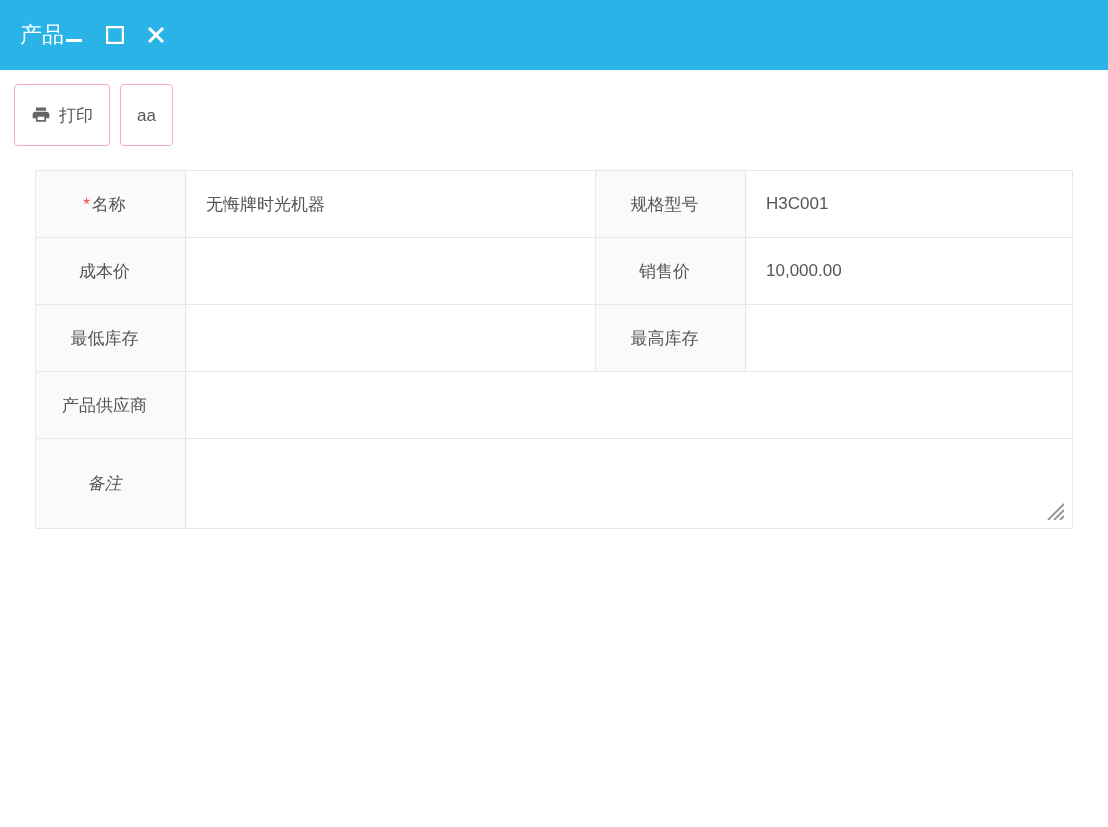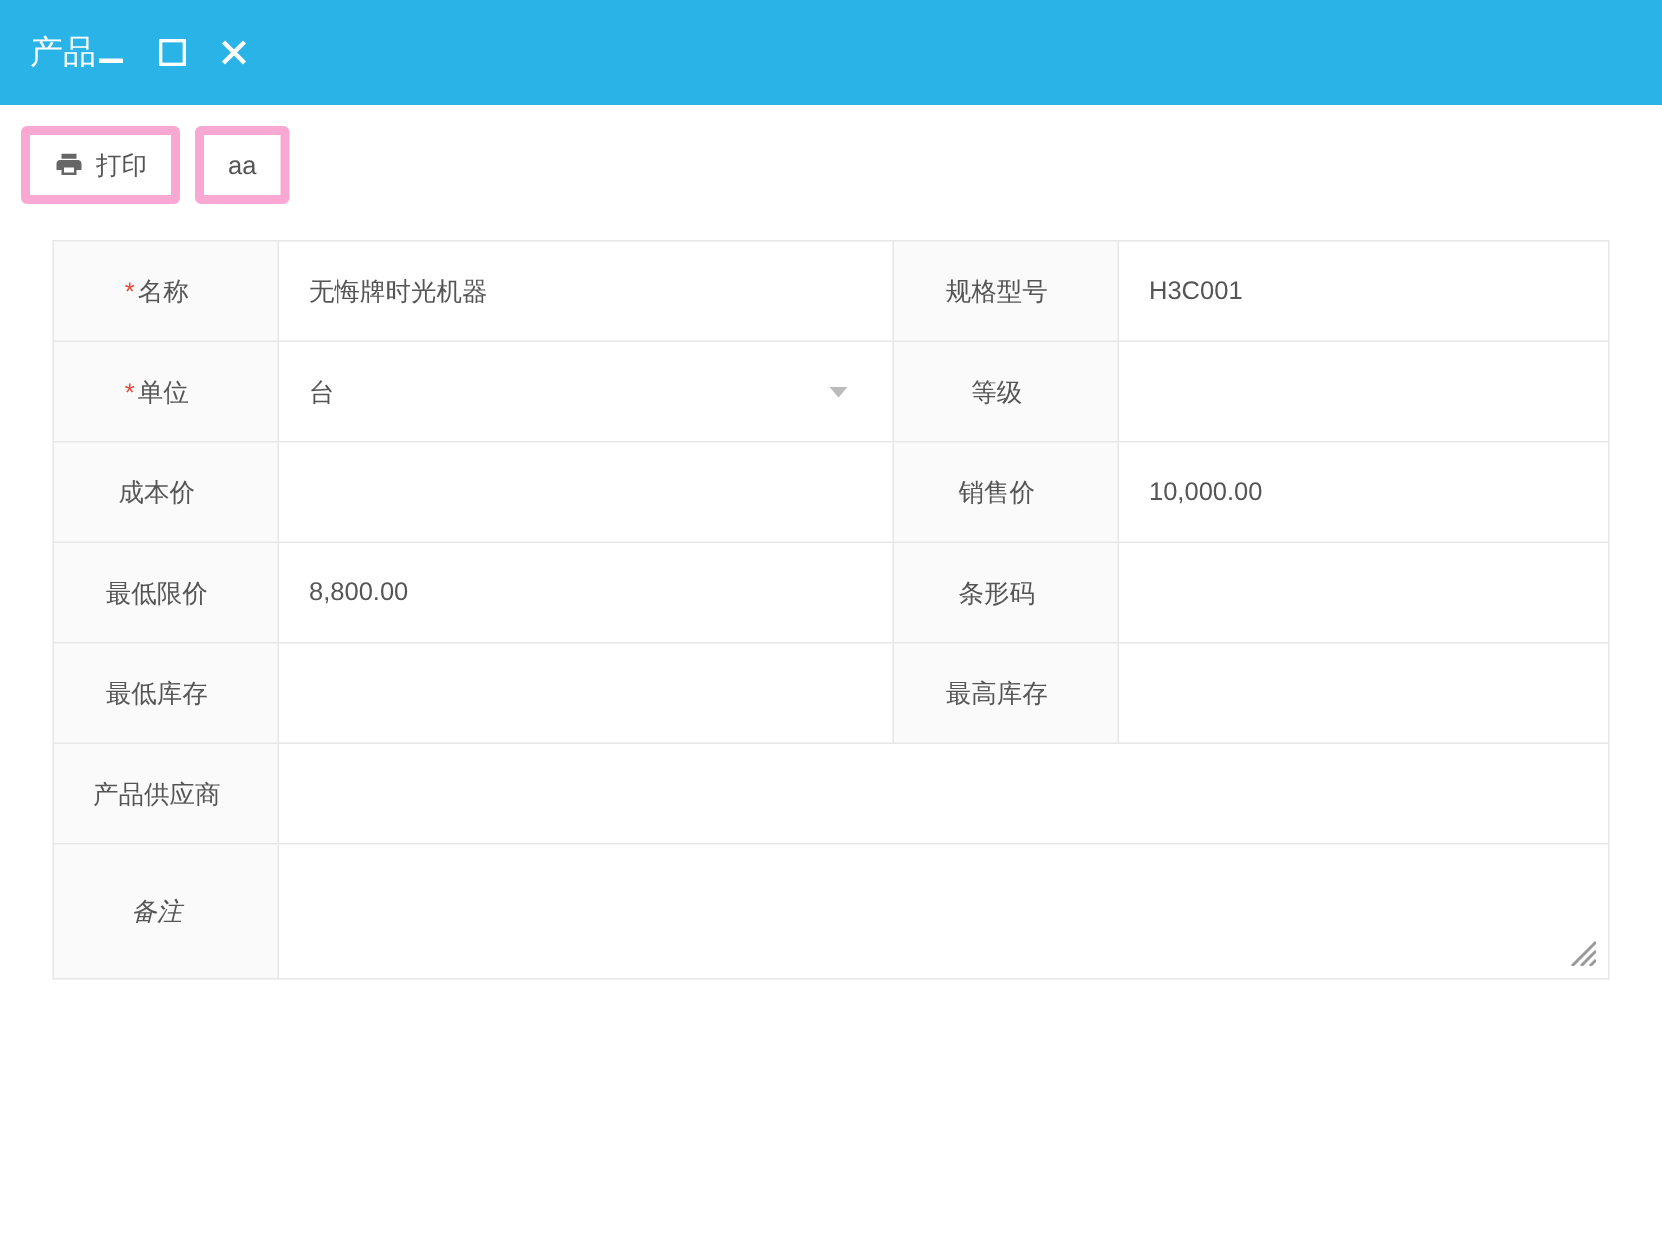--- a/index.html
+++ b/index.html
@@ -35,23 +35,23 @@
     align-items: center;
     justify-content: center;
   }
   .toolbar {
     padding: 14px 14px;
     display: flex;
     gap: 10px;
   }
   .btn {
     background: #fff;
-    border: 6px solid #f9a8d4;
+    border: 1px solid #f9a8d4;
     border-radius: 4px;
-    padding: 10px 16px;
+    padding: 20px 16px;
     font-size: 17px;
     color: #555;
     cursor: pointer;
     display: inline-flex;
     align-items: center;
     gap: 8px;
     line-height: 1;
   }
   .btn .icon { display:inline-flex; }
   .form-area {
@@ -158,47 +158,30 @@
   <table class="form-table">
 
     <tbody>
         <tr>
       <td class="label-cell"><span class="req">*</span><span>名称</span></td>
       <td class="value-cell wide-value"><span>无悔牌时光机器</span></td>
       <td class="label-cell"><span>规格型号</span></td>
       <td class="value-cell"><span>H3C001</span></td>
     </tr>
 
-    <tr>
-      <td class="label-cell"><span class="req">*</span><span>单位</span></td>
-      <td class="value-cell wide-value">
-        <div class="select-field">
-          <span>台</span>
-          <span class="caret-down"></span>
-        </div>
-      </td>
-      <td class="label-cell"><span>等级</span></td>
-      <td class="value-cell"><span></span></td>
-    </tr>
 
 
 
     <tr>
       <td class="label-cell"><span>成本价</span></td>
       <td class="value-cell wide-value"><span></span></td>
       <td class="label-cell"><span>销售价</span></td>
       <td class="value-cell"><span>10,000.00</span></td>
     </tr>
 
-    <tr>
-      <td class="label-cell"><span>最低限价</span></td>
-      <td class="value-cell wide-value"><span>8,800.00</span></td>
-      <td class="label-cell"><span>条形码</span></td>
-      <td class="value-cell"><span></span></td>
-    </tr>
 
     <tr>
       <td class="label-cell"><span>最低库存</span></td>
       <td class="value-cell wide-value"><span></span></td>
       <td class="label-cell"><span>最高库存</span></td>
       <td class="value-cell"><span></span></td>
     </tr>
 
     <tr>
       <td class="label-cell"><span>产品供应商</span></td>

